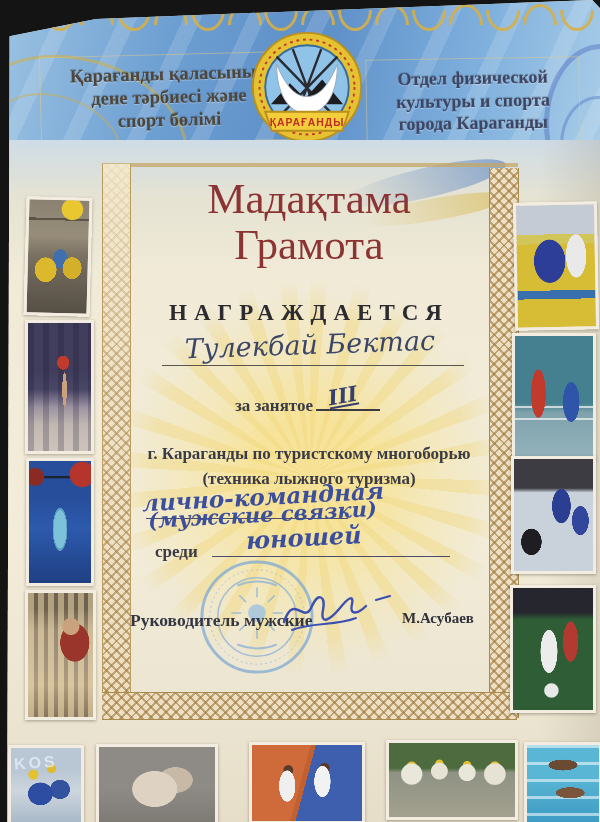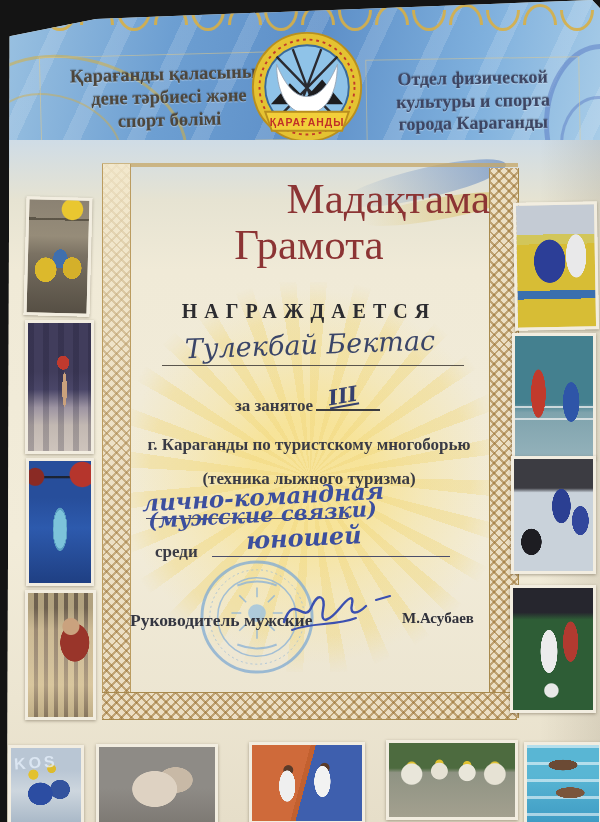--- a/index.html
+++ b/index.html
@@ -56,32 +56,32 @@
   .frame-top{left:102px;top:163px;width:416px;height:4px;background:#c5a766;opacity:.75;position:absolute;}
   .frame-left{left:102px;top:164px;width:27px;height:554px;border-left:1px solid #bb9c60;border-right:1px solid #bb9c60;}
   .frame-left::after{content:"";position:absolute;inset:0;
         background:linear-gradient(180deg,rgba(243,233,205,.9),rgba(243,233,205,.25) 40%,rgba(243,233,205,0));}
   .frame-right{left:489px;top:168px;width:28px;height:550px;border-left:1px solid #a88a4e;border-right:1px solid #a88a4e;}
   .frame-bottom{left:102px;top:692px;width:415px;height:26px;border-top:1px solid #a88a4e;border-bottom:1px solid #a88a4e;}
   
   .ctr{position:absolute;left:128px;width:362px;text-align:center;}
   .title{font-size:43px;line-height:1;color:#8c3434;}
   .t1{top:177px;} .t2{top:223px;}
-  .awarded{top:300px;font-size:20px;font-weight:bold;letter-spacing:7px;color:#2c2c30;}
+  .awarded{top:300px;font-size:23px;font-weight:bold;letter-spacing:7px;color:#2c2c30;}
   .hand{font-family:"DejaVu Serif","Liberation Serif",serif;font-style:italic;}
   .name-hand{position:absolute;left:170px;top:329px;width:280px;text-align:center;
         font-size:27px;color:#3a4568;transform:rotate(-2deg);}
   .name-line{position:absolute;left:162px;top:365px;width:302px;border-top:1.6px solid #5a554d;}
   .pline{font-size:17px;font-weight:bold;color:#3a3b45;}
   .place-row{top:391px;white-space:nowrap;}
   .blank{display:inline-block;position:relative;border-bottom:2px solid #3c3c40;vertical-align:baseline;}
   .place-blank{width:64px;height:18px;margin:0 3px;}
   .place-hand{position:absolute;left:12px;top:-8px;font-size:21px;color:#35406e;transform:rotate(-10deg);
         text-decoration:underline;}
-  .city-line{top:435px;} .tech-line{top:469px;}
+  .city-line{top:444px;} .tech-line{top:469px;}
   .dist-row{position:absolute;left:138px;top:503px;width:370px;white-space:nowrap;}
   .dist-line{display:inline-block;width:202px;height:15px;position:relative;margin-left:8px;
         border-bottom:1.7px solid #4a4d6a;}
   .dw{position:absolute;white-space:nowrap;color:#3c4f9e;transform:rotate(-3deg);}
   .dw1{left:-4px;top:-20px;font-size:23px;}
   .dw2{left:2px;top:-1px;font-size:21px;}
   .among-row{position:absolute;left:155px;top:541px;white-space:nowrap;}
   .among-line{display:inline-block;width:238px;height:15px;position:relative;margin-left:14px;
         border-bottom:1.7px solid #4a4d6a;}
   .aw1{left:34px;top:-18px;font-size:24px;}
@@ -228,21 +228,21 @@
     <div class="sun"></div>
     <div class="rays"></div>
     <div class="ribbon rb-blue"></div>
     <div class="ribbon rb-gold"></div>
 
     <div class="frame-top"></div>
     <div class="orn frame-left"></div>
     <div class="orn frame-right"></div>
     <div class="orn frame-bottom"></div>
 
-    <div class="ctr title t1" style="position:absolute;text-align:right;">Мадақтама</div>
+    <div class="ctr title t1" style="position:absolute;">Мадақтама</div>
     <div class="ctr title t2" style="position:absolute;">Грамота</div>
     <div class="ctr awarded" style="position:absolute;">НАГРАЖДАЕТСЯ</div>
 
     <div class="hand name-hand">Тулекбай Бектас</div>
     <div class="name-line"></div>
 
     <div class="ctr pline place-row" style="position:absolute;">
       <span>за занятое</span><span class="blank place-blank"><span class="hand place-hand">III</span></span>
     </div>
 

